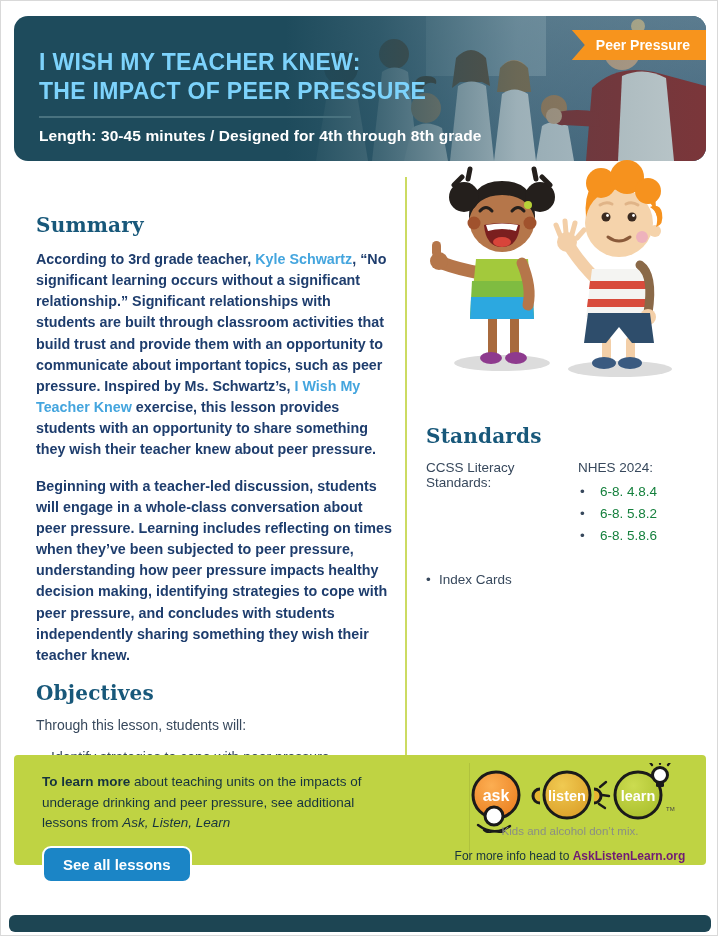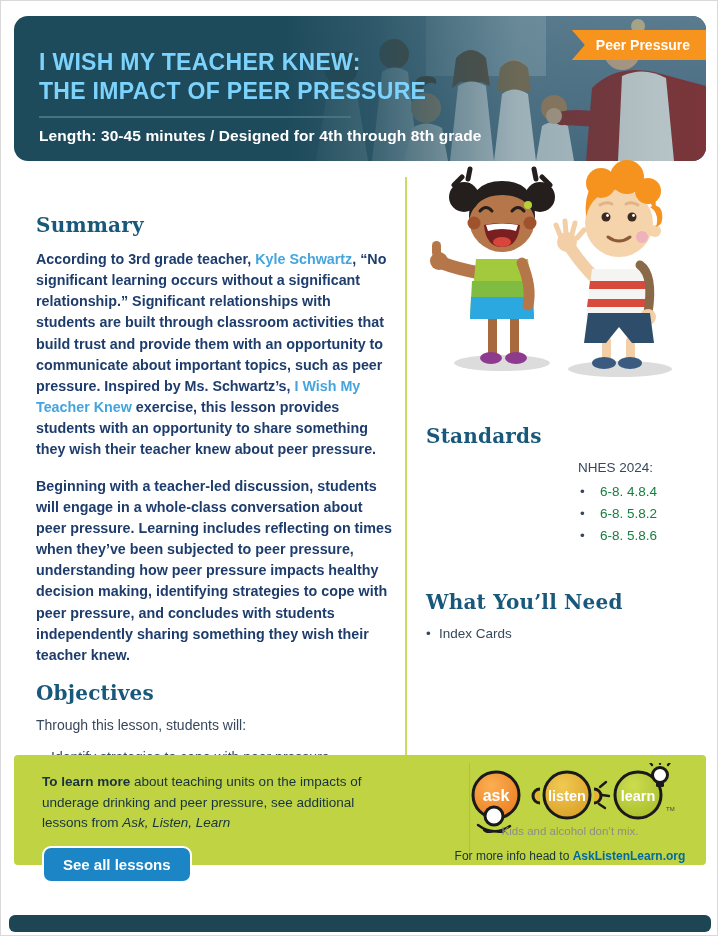--- a/index.html
+++ b/index.html
@@ -94,21 +94,21 @@
   .footer-brand { font-style:italic; }
   .see-all-btn {
     display:inline-block; margin-top:12px;
     background:#1b85c6; color:#ffffff; font-weight:700; font-size:15px;
     padding:8px 19px; border-radius:9px; border:2px solid #fff;
     font-family:"Liberation Sans","DejaVu Sans",sans-serif; cursor:pointer;
   }
   .footer-logo-block { position:absolute; right:18px; top:8px; width:236px; text-align:center; }
   .logo-tagline { color:#8b8f84; font-size:11.5px; margin-top:-12px; }
   .footer-info { color:#16333e; font-size:12px; margin-top:12px; }
-  .footer-info-link { font-weight:700; color:#0369a1; cursor:pointer; }
+  .footer-info-link { font-weight:700; color:#701a75; cursor:pointer; }
 </style>
 </head>
 <body>
 
 <div class="header">
   <svg class="header-photo" viewBox="0 0 420 145" preserveAspectRatio="xMidYMid slice">
     <defs>
       <linearGradient id="hbg" x1="0" y1="0" x2="1" y2="1">
         <stop offset="0" stop-color="#8aa4b4"></stop>
           <stop offset="1" stop-color="#4e6e86"></stop>
@@ -243,33 +243,33 @@
       <li>Identify strategies to cope with peer pressure.</li>
       <li>Demonstrate the ability to use decision-making skills to make healthy decisions important to future success.</li>
       <li>Communicate through written and visual language.</li>
     </ul>
 </div>
 
 <div class="right-col">
   <h2 class="section-heading">Standards</h2>
   <div class="standards-row">
     <div class="ccss-block">
+      <div class="standards-sub-label">CCSS Literacy Standards:</div>
     </div>
     <div class="nhes-block">
       <div class="standards-sub-label">NHES 2024:</div>
       <ul class="std-list">
           <li>6-8. 4.8.4</li>
           <li>6-8. 5.8.2</li>
           <li>6-8. 5.8.6</li>
         </ul>
     </div>
   </div>
 
   <div class="materials-section">
-    <h2 class="section-heading">What You’ll Need</h2>
     <ul class="materials-list">
         <li>Index Cards</li>
       </ul>
   </div>
 </div>
 
 <div class="footer-bar"></div>
 <div class="footer">
   <div class="footer-divider"></div>
   <div class="footer-text-block">

